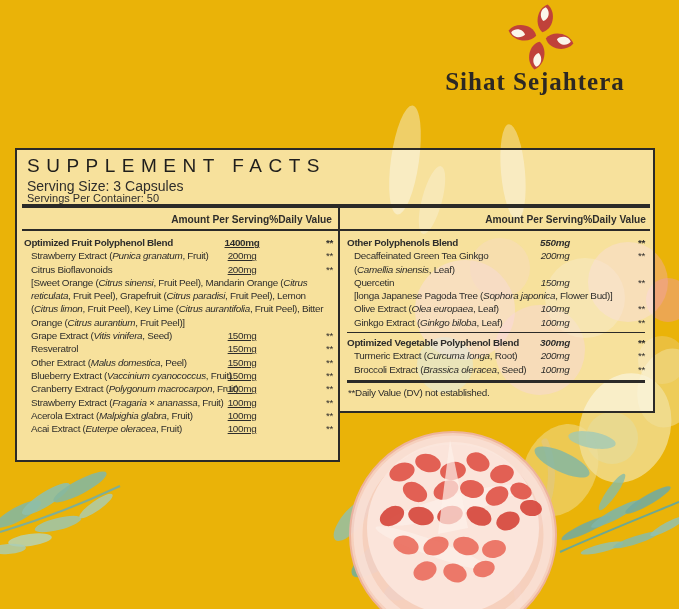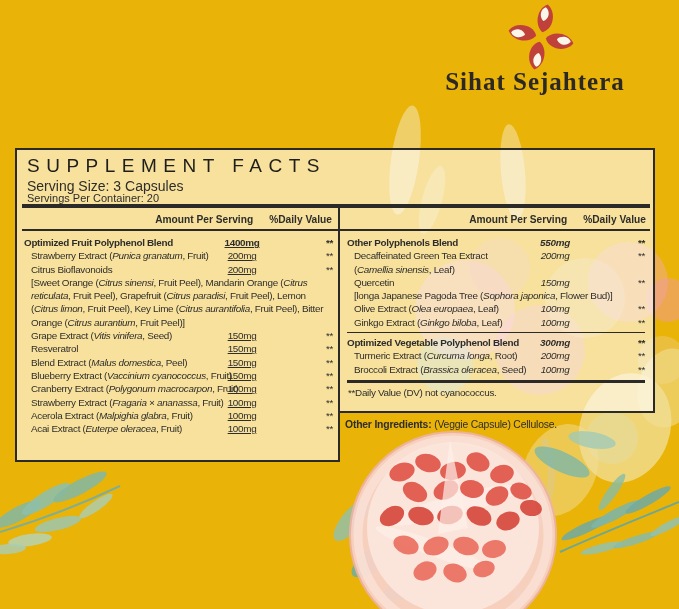--- a/index.html
+++ b/index.html
@@ -14,21 +14,21 @@
   
   .panel{position:absolute;background:rgba(255,255,255,0.60);z-index:1;overflow:hidden;}
   .panel-left{left:15px;top:148px;width:324px;height:314px;border:2px solid #2b2a28;border-right:none;box-sizing:border-box;}
   .panel-right{left:339px;top:148px;width:316px;height:265px;border:2px solid #2b2a28;border-left:none;box-sizing:border-box;}
   .vdivider{position:absolute;left:338px;top:206px;width:2px;height:256px;background:#2b2a28;z-index:3;}
   .thickbar{position:absolute;left:22px;top:204px;width:628px;height:4px;background:#2b2a28;z-index:3;}
   .hdrline{position:absolute;left:22px;top:229px;width:628px;height:2px;background:#2b2a28;z-index:3;}
   .sf-title{position:absolute;left:10px;top:5px;font-weight:400;font-size:19px;letter-spacing:6.5px;color:#1f1e1c;white-space:nowrap;}
   .serving1{position:absolute;left:10px;top:28px;font-size:14px;}
   .serving2{position:absolute;left:10px;top:42px;font-size:11px;}
-  .col-header{position:absolute;top:60px;left:0;right:7px;display:flex;justify-content:flex-end;gap:16px;
+  .col-header{position:absolute;top:60px;left:0;right:7px;display:flex;justify-content:flex-end;gap:0;
       font-weight:700;font-size:10.2px;white-space:nowrap;padding-top:4px;}
   .rows{position:absolute;top:86px;font-size:9.9px;letter-spacing:-0.3px;line-height:13.3px;}
   .rows-left{left:7px;right:6px;}
   .rows-right{left:8px;right:8px;}
   .row{position:relative;}
   .row .name{display:block;white-space:nowrap;}
   .row.sub .name{padding-left:7px;}
   .row.note .name{padding-left:7px;white-space:normal;}
   .row.main{font-weight:700;}
   .rows-left .amt{position:absolute;left:162px;top:0;width:112px;text-align:center;text-decoration:underline;}
@@ -164,21 +164,21 @@
           </g>
         <path d="M4,-4 C14,-12 24,-10 28,-2 C20,2 8,2 4,-4 Z" transform="rotate(45)" opacity="0"></path>
       </g>
     </g>
   </svg>
   <div class="brand-name">Sihat Sejahtera</div>
 
   <div class="panel panel-left">
     <div class="sf-title">SUPPLEMENT FACTS</div>
     <div class="serving1">Serving Size: 3 Capsules</div>
-    <div class="serving2">Servings Per Container: 20</div>
+    <div class="serving2">Servings Per Container: 50</div>
     <div class="col-header">
       <span>Amount Per Serving</span>
       <span>%Daily Value</span>
     </div>
     <div class="rows rows-left" id="left-rows">
         <div class="row main">
           <span class="name"><span>Optimized Fruit Polyphenol Blend</span></span>
           <span class="amt">1400mg</span>
           <span class="dv">**</span>
         </div>
@@ -199,21 +199,21 @@
           <span class="name"><span>Grape Extract (</span><span class="sci">Vitis vinifera</span><span>, Seed)</span></span>
           <span class="amt">150mg</span>
           <span class="dv">**</span>
         </div>
         <div class="row sub">
           <span class="name"><span>Resveratrol</span></span>
           <span class="amt">150mg</span>
           <span class="dv">**</span>
         </div>
         <div class="row sub">
-          <span class="name"><span>Blend Extract (</span><span class="sci">Malus domestica</span><span>, Peel)</span></span>
+          <span class="name"><span>Other Extract (</span><span class="sci">Malus domestica</span><span>, Peel)</span></span>
           <span class="amt">150mg</span>
           <span class="dv">**</span>
         </div>
         <div class="row sub">
           <span class="name"><span>Blueberry Extract (</span><span class="sci">Vaccinium cyanococcus</span><span>, Fruit)</span></span>
           <span class="amt">150mg</span>
           <span class="dv">**</span>
         </div>
         <div class="row sub">
           <span class="name"><span>Cranberry Extract (</span><span class="sci">Polygonum macrocarpon</span><span>, Fruit)</span></span>
@@ -243,21 +243,21 @@
       <span>Amount Per Serving</span>
       <span>%Daily Value</span>
     </div>
     <div class="rows rows-right" id="right-rows">
         <div class="row main">
           <span class="name"><span>Other Polyphenols Blend</span></span>
           <span class="amt">550mg</span>
           <span class="dv">**</span>
         </div>
         <div class="row sub">
-          <span class="name"><span>Decaffeinated Green Tea  Extract</span></span>
+          <span class="name"><span>Decaffeinated Green Tea  Ginkgo</span></span>
           <span class="amt">200mg</span>
           <span class="dv">**</span>
         </div>
         <div class="row note">
           <span class="name"><span>(</span><span class="sci">Camellia sinensis</span><span>, Leaf)</span></span>
         </div>
         <div class="row sub">
           <span class="name"><span>Quercetin</span></span>
           <span class="amt">150mg</span>
           <span class="dv">**</span>
@@ -286,24 +286,23 @@
           <span class="amt">200mg</span>
           <span class="dv">**</span>
         </div>
         <div class="row sub">
           <span class="name"><span>Broccoli Extract (</span><span class="sci">Brassica oleracea</span><span>, Seed)</span></span>
           <span class="amt">100mg</span>
           <span class="dv">**</span>
         </div>
         <div class="rule-thick"></div>
         <div class="row footnote">
-          <span class="name"><span>**Daily Value (DV) not cyanococcus.</span></span>
+          <span class="name"><span>**Daily Value (DV) not established.</span></span>
         </div>
       </div>
   </div>
 
   <div class="thickbar"></div>
   <div class="hdrline"></div>
   <div class="vdivider"></div>
 
-  <div class="other-ing"><b>Other Ingredients:</b><span> (Veggie Capsule) Cellulose.</span></div>
 
 </div>
 
 </body></html>

